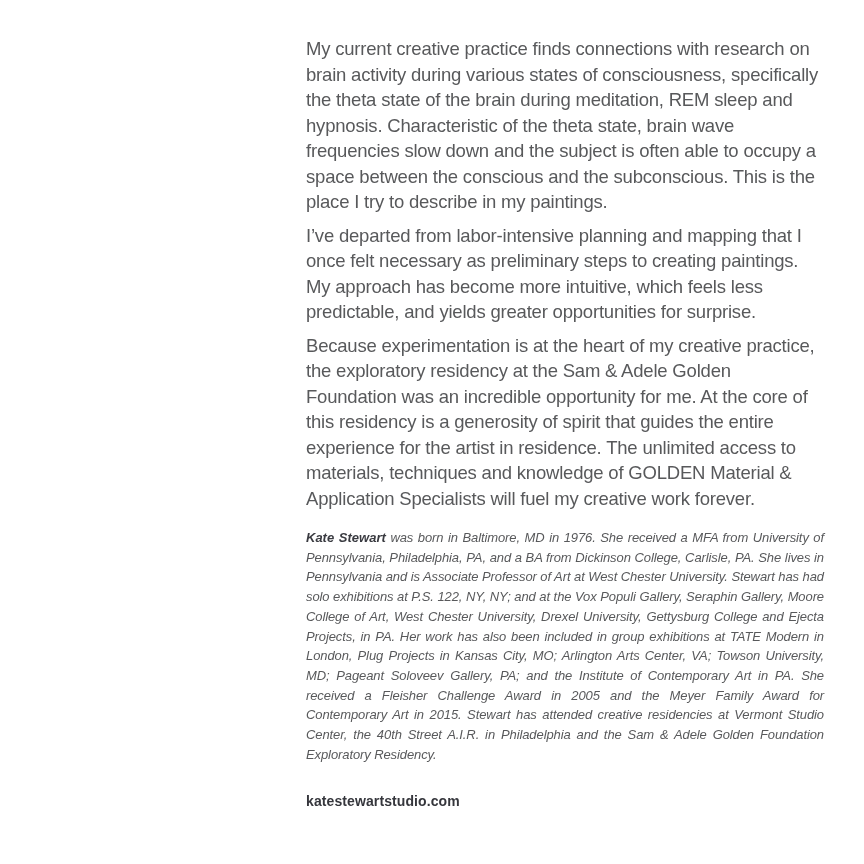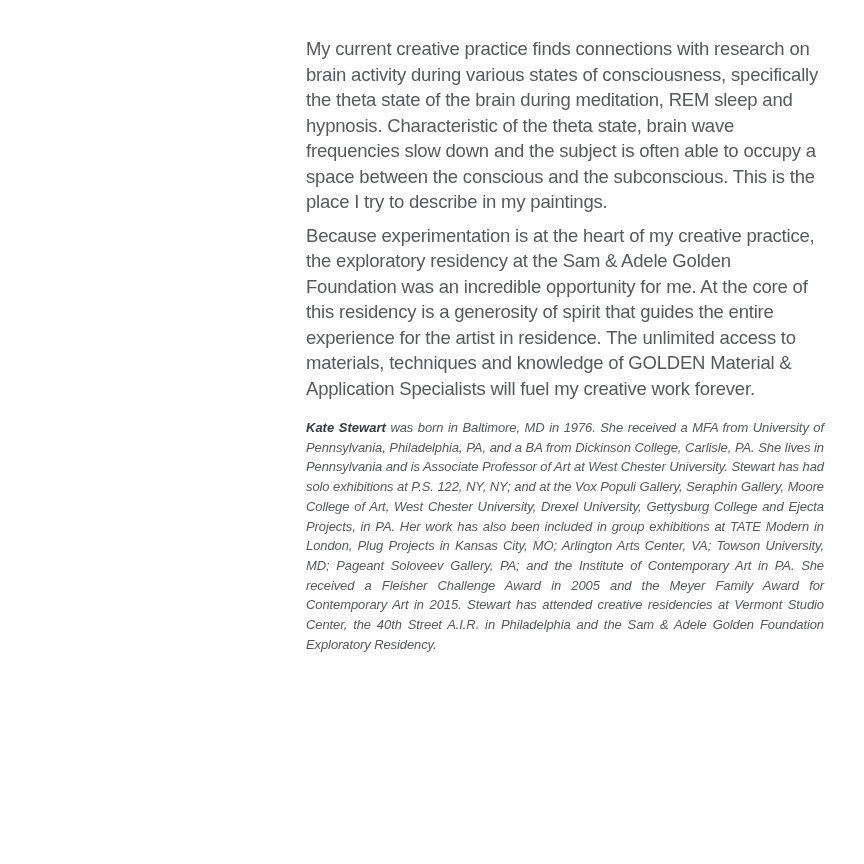--- a/index.html
+++ b/index.html
@@ -57,22 +57,26 @@
   }
 </style>
 </head>
 <body>
 
 <div class="page">
   <main class="content">
 
     <section class="statement">
       <p>My current creative practice finds connections with research on brain activity during various states of consciousness, specifically the theta state of the brain during meditation, REM sleep and hypnosis. Characteristic of the theta state, brain wave frequencies slow down and the subject is often able to occupy a space between the conscious and the subconscious. This is the place I try to describe in my paintings.</p>
+      <p>I’ve departed from labor-intensive planning and mapping that I once felt necessary as preliminary steps to creating paintings. My approach has become more intuitive, which feels less predictable, and yields greater opportunities for surprise.</p>
       <p>Because experimentation is at the heart of my creative practice, the exploratory residency at the Sam &amp; Adele Golden Foundation was an incredible opportunity for me. At the core of this residency is a generosity of spirit that guides the entire experience for the artist in residence. The unlimited access to materials, techniques and knowledge of GOLDEN Material &amp; Application Specialists will fuel my creative work forever.</p>
     </section>
 
     <section class="bio">
       <span class="artist-name">Kate Stewart</span><span> was born in Baltimore, MD in 1976. She received a MFA from University of Pennsylvania, Philadelphia, PA, and a BA from Dickinson College, Carlisle, PA. She lives in Pennsylvania and is Associate Professor of Art at West Chester University. Stewart has had solo exhibitions at P.S. 122, NY, NY; and at the Vox Populi Gallery, Seraphin Gallery, Moore College of Art, West Chester University, Drexel University, Gettysburg College and Ejecta Projects, in PA. Her work has also been included in group exhibitions at TATE Modern in London, Plug Projects in Kansas City, MO; Arlington Arts Center, VA; Towson University, MD; Pageant Soloveev Gallery, PA; and the Institute of Contemporary Art in PA. She received a Fleisher Challenge Award in 2005 and the Meyer Family Award for Contemporary Art in 2015. Stewart has attended creative residencies at Vermont Studio Center, the 40th Street A.I.R. in Philadelphia and the Sam &amp; Adele Golden Foundation Exploratory Residency.</span>
     </section>
 
+    <footer class="site-footer">
+      <span class="website">katestewartstudio.com</span>
+    </footer>
 
   </main>
 </div>
 
 </body></html>

